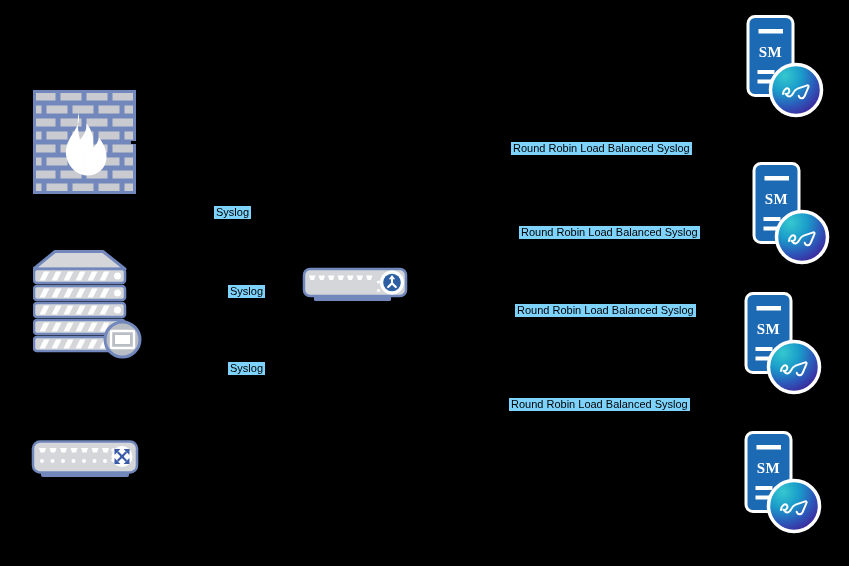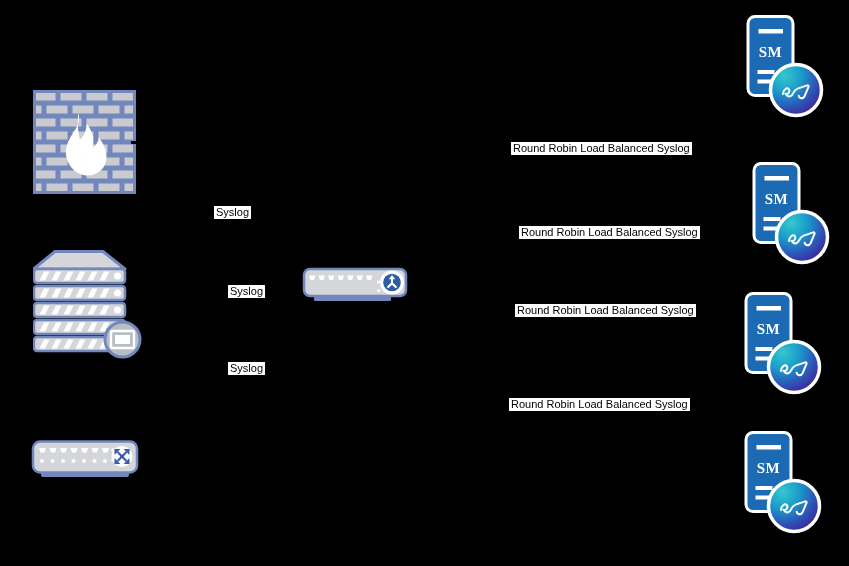--- a/index.html
+++ b/index.html
@@ -2,21 +2,21 @@
 <html><head>
 <meta charset="utf-8">
 <style>
   html,body{margin:0;padding:0;background:#222;}
   #canvas{
     position:relative;width:849px;height:566px;background:#000;
     overflow:hidden;font-family:"Liberation Sans",sans-serif;
   }
   .node{position:absolute;}
   .lbl{
-    position:absolute;background:#ffffff;color:#000;
+    position:absolute;background:#7dd3fc;color:#000;
     font:11px/13px "Liberation Sans",sans-serif;
     padding:0 2px;white-space:nowrap;
   }
   .sm-group{position:absolute;width:80px;height:104px;}
   .sm-group svg{position:absolute;left:0;top:0;}
   .tick{position:absolute;background:#000;}
   svg text.sm-txt{
     font-family:"Liberation Serif","DejaVu Serif",serif;
     font-weight:bold;font-size:15px;letter-spacing:0.5px;fill:#fff;
   }

